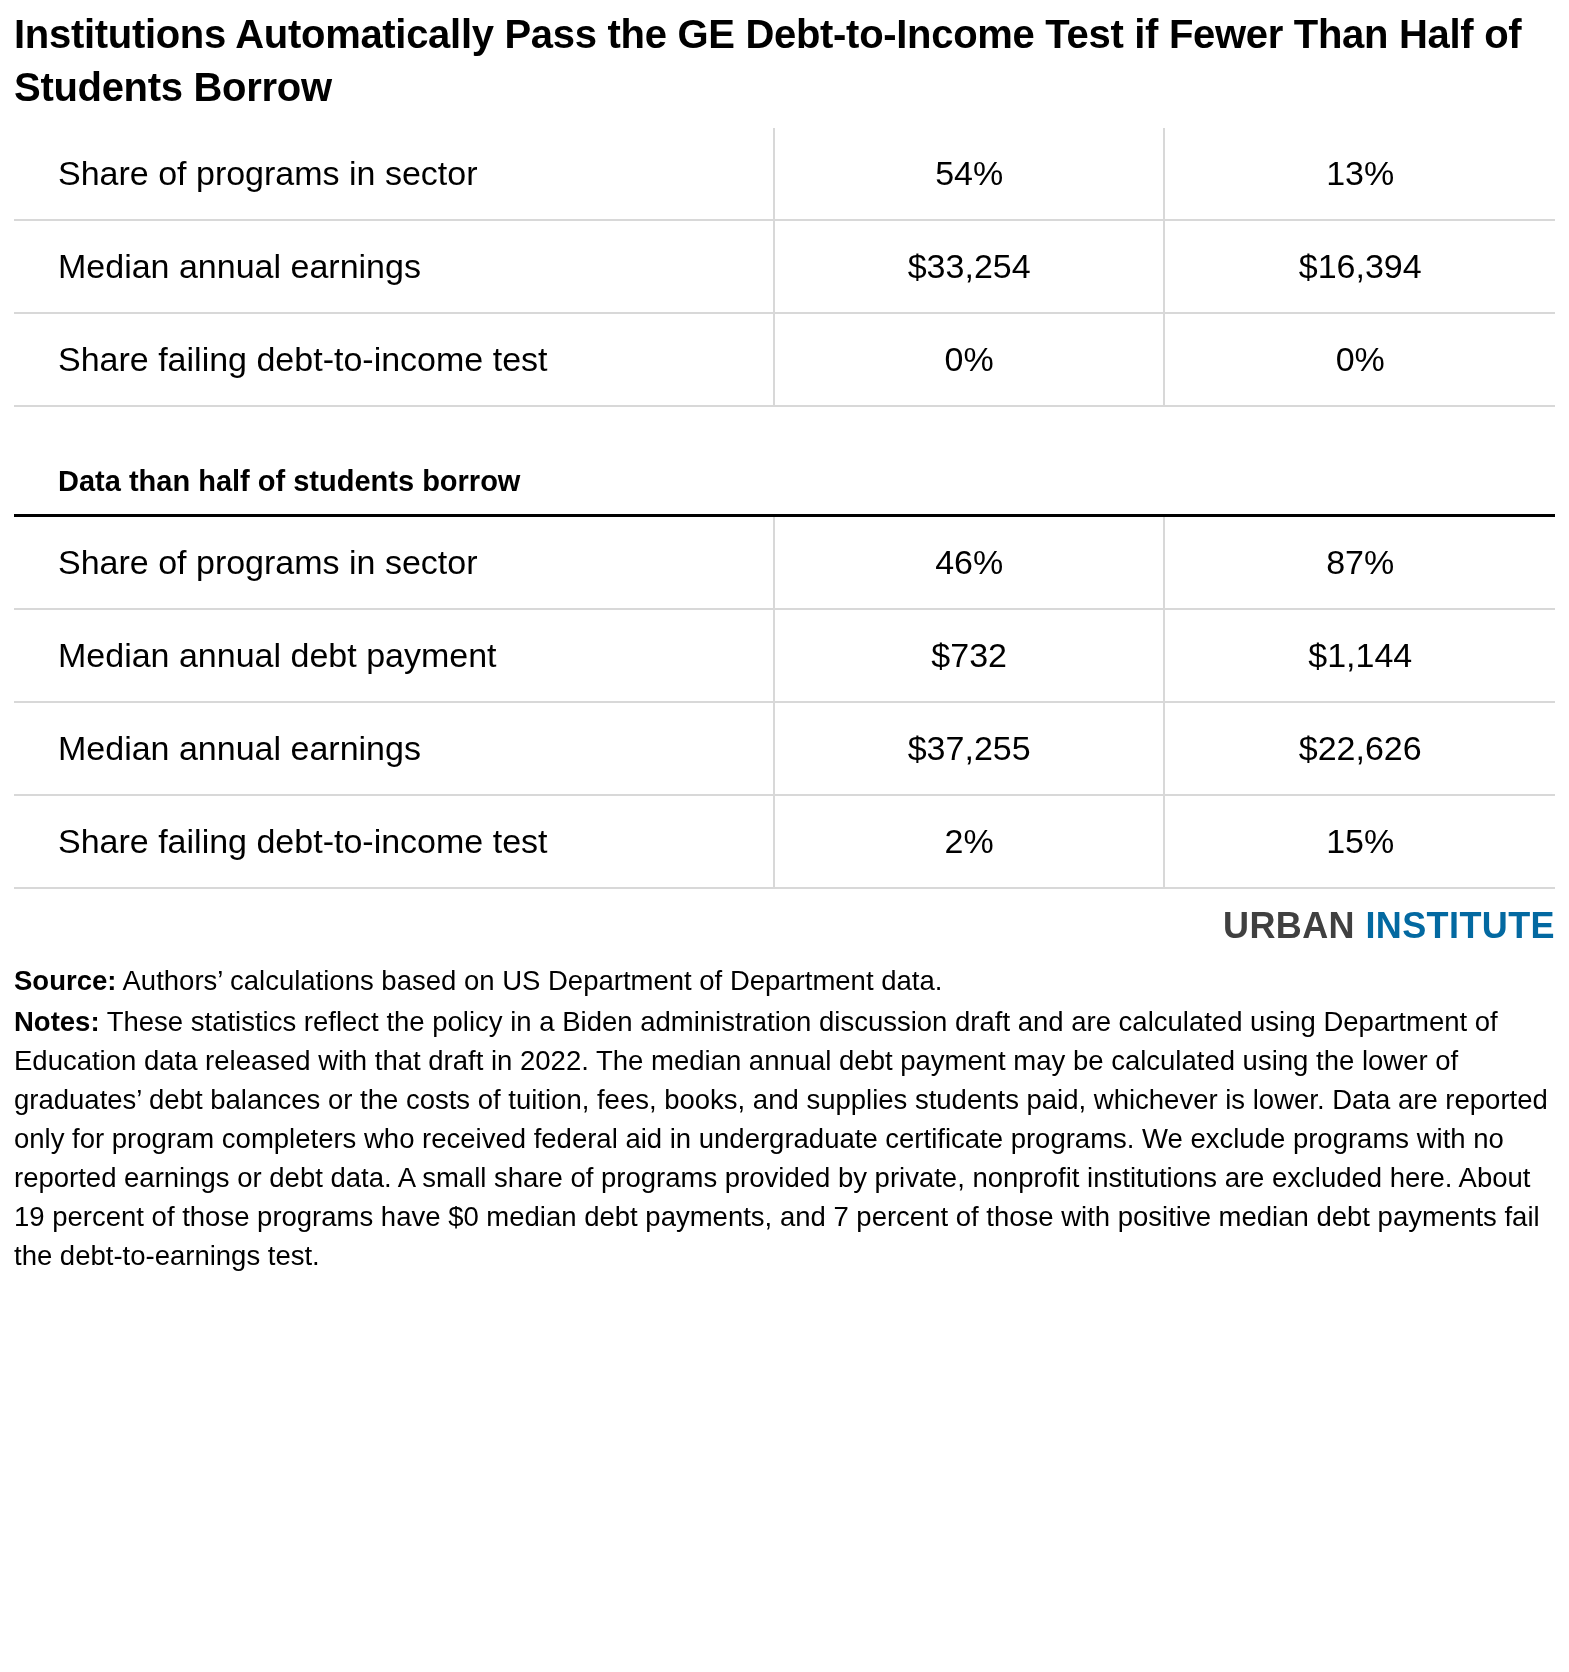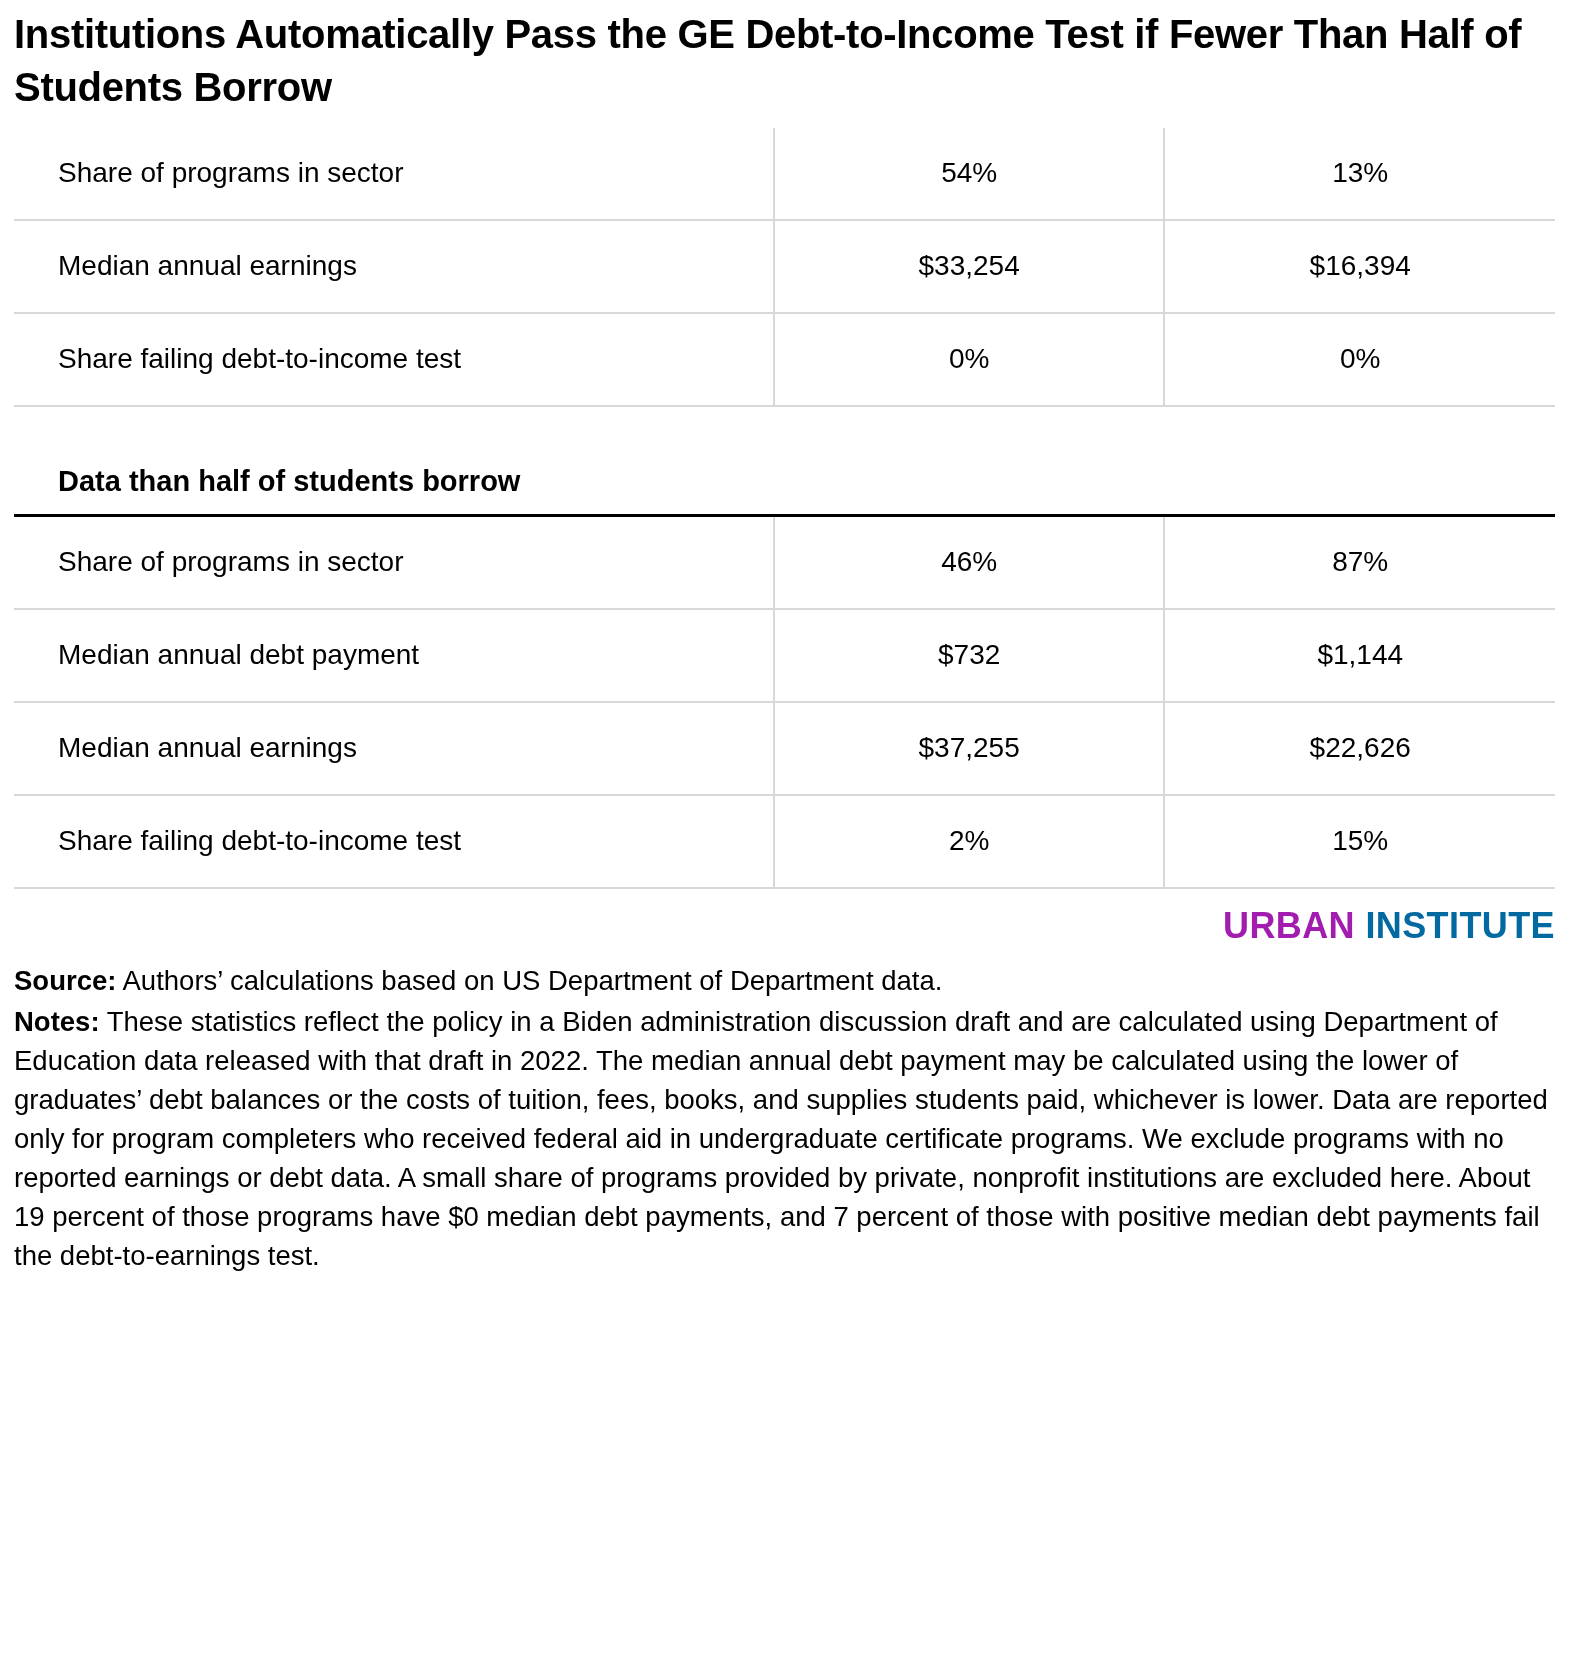--- a/index.html
+++ b/index.html
@@ -64,21 +64,21 @@
     border-bottom: 3px solid #000000;
     border-top: none;
     text-align: left;
   }
   .section-row.second td {
     padding-top: 40px;
   }
 
   
   .data-row td {
-    font-size: 28px;
+    font-size: 34px;
     font-weight: normal;
     height: 89px;
     border-bottom: 2px solid #d8d8d8;
     vertical-align: middle;
   }
   .data-row td.lbl {
     text-align: left;
     padding-left: 44px;
   }
   .data-row td.val {
@@ -101,21 +101,21 @@
     display: flex;
     justify-content: flex-end;
     align-items: center;
     padding: 16px 0 10px 0;
   }
   .logo {
     font-size: 36px;
     font-weight: bold;
     letter-spacing: 0.4px;
   }
-  .logo .urban { color: #a21caf; }
+  .logo .urban { color: #404040; }
   .logo .institute { color: #0369a1; }
 
   
   .notes-block {
     font-size: 27.5px;
     line-height: 1.42;
     margin-top: 4px;
     max-width: 1535px;
   }
   .notes-block p {

